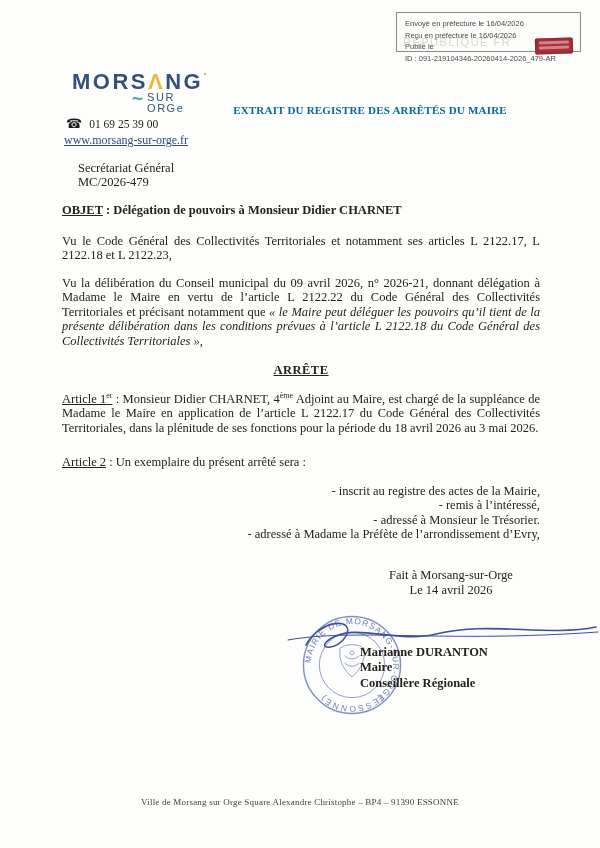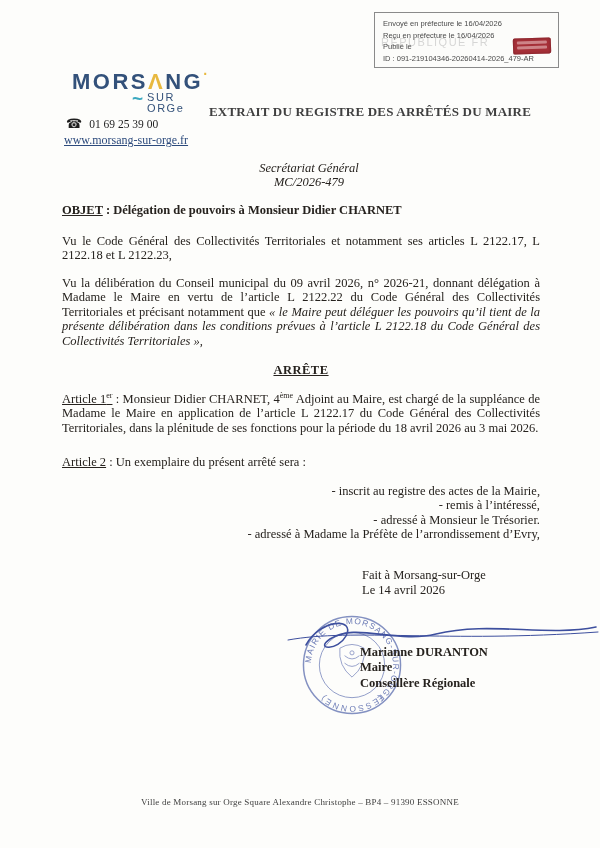--- a/index.html
+++ b/index.html
@@ -5,21 +5,21 @@
   * { margin:0; padding:0; box-sizing:border-box; }
   html,body { background:#e8e8e8; }
   .page {
     position:relative; width:600px; height:848px; margin:0 auto;
     background:#fdfdfb; overflow:hidden;
     font-family:"Liberation Serif", serif; color:#26221e;
   }
 
   
   .pref-box {
-    position:absolute; left:374px; top:12px; width:185px; height:56px;
+    position:absolute; left:396px; top:12px; width:185px; height:40px;
     border:1px solid #8a8a8a; background:#fcfcfa;
     font-family:"Liberation Sans", sans-serif; font-size:7.5px; color:#4a4a4a;
     padding:5px 0 0 8px;
   }
   .pref-line { line-height:11.5px; white-space:nowrap; position:relative; z-index:2; }
   .pref-watermark {
     position:absolute; left:6px; top:23px; z-index:1;
     font-family:"Liberation Sans", sans-serif; font-size:11px; letter-spacing:1.5px;
     color:#bdbdbd; opacity:.6; white-space:nowrap; overflow:hidden; max-width:172px;
   }
@@ -41,40 +41,40 @@
   .logo-sub { display:flex; margin-left:60px; margin-top:-3px; align-items:flex-start; }
   .logo-tilde { color:#3aa8bf; font-weight:bold; font-size:19px; line-height:13px; margin-right:4px; font-family:"Liberation Sans", sans-serif; }
   .logo-sub-words { font-family:"Liberation Sans", sans-serif; font-weight:normal; color:#33517a; font-size:11px; letter-spacing:1.5px; line-height:11px; }
 
   .phone { position:absolute; left:66px; top:116px; font-size:11.5px; color:#1e1e1e; }
   .phone-icon { font-size:13px; margin-right:7px; }
   .website { position:absolute; left:64px; top:133px; font-size:12px; color:#2c4a7c; text-decoration:underline; }
 
   .doc-title {
     position:absolute; left:200px; top:104px; width:340px; text-align:center;
-    font-weight:bold; font-size:13px; letter-spacing:.2px; color:#404040;
+    font-weight:bold; font-size:11px; letter-spacing:.2px; color:#0369a1;
   }
 
   
   .content {
     position:absolute; left:62px; top:162px; width:478px;
     font-size:12.5px; line-height:14.5px; text-align:justify;
   }
-  .meta { font-style:italic; line-height:13.5px; margin-bottom:14px; text-align:center;margin-left:16px; }
+  .meta { line-height:13.5px; margin-bottom:14px; text-align:left;margin-left:16px; }
   .objet { font-weight:bold; margin-bottom:16px; text-align:left; }
   .u { text-decoration:underline; }
   .para { margin-bottom:13px; }
   .q-italic { font-style:italic; }
   .arrete { text-align:center; font-weight:bold; letter-spacing:.5px; margin:15px 0 14px 0; }
   .article1 { margin-bottom:20px; }
   .article2 { margin-bottom:14px; text-align:left; }
   .lead { font-weight:normal; }
   .list { text-align:right; line-height:14.5px; }
   sup { font-size:8px; line-height:0; }
-  .closing { margin-top:26px; margin-left:300px; text-align:left; line-height:15.5px; }
+  .closing { margin-top:26px; margin-left:300px; text-align:center; line-height:15.5px; }
 
   
   .sig-area { position:relative; height:135px; margin-top:10px; }
   .stamp-svg { position:absolute; left:233px; top:0; width:114px; height:112px; opacity:.88; }
   .squiggle-svg { position:absolute; left:222px; top:0; width:320px; height:52px; }
   .sig-names { position:absolute; left:298px; top:36px; font-weight:bold; line-height:15.5px; text-align:left; white-space:nowrap; }
 
   .footer {
     position:absolute; left:0; right:0; top:797px; text-align:center;
     font-size:9px; color:#3e3e3e; letter-spacing:.2px;

